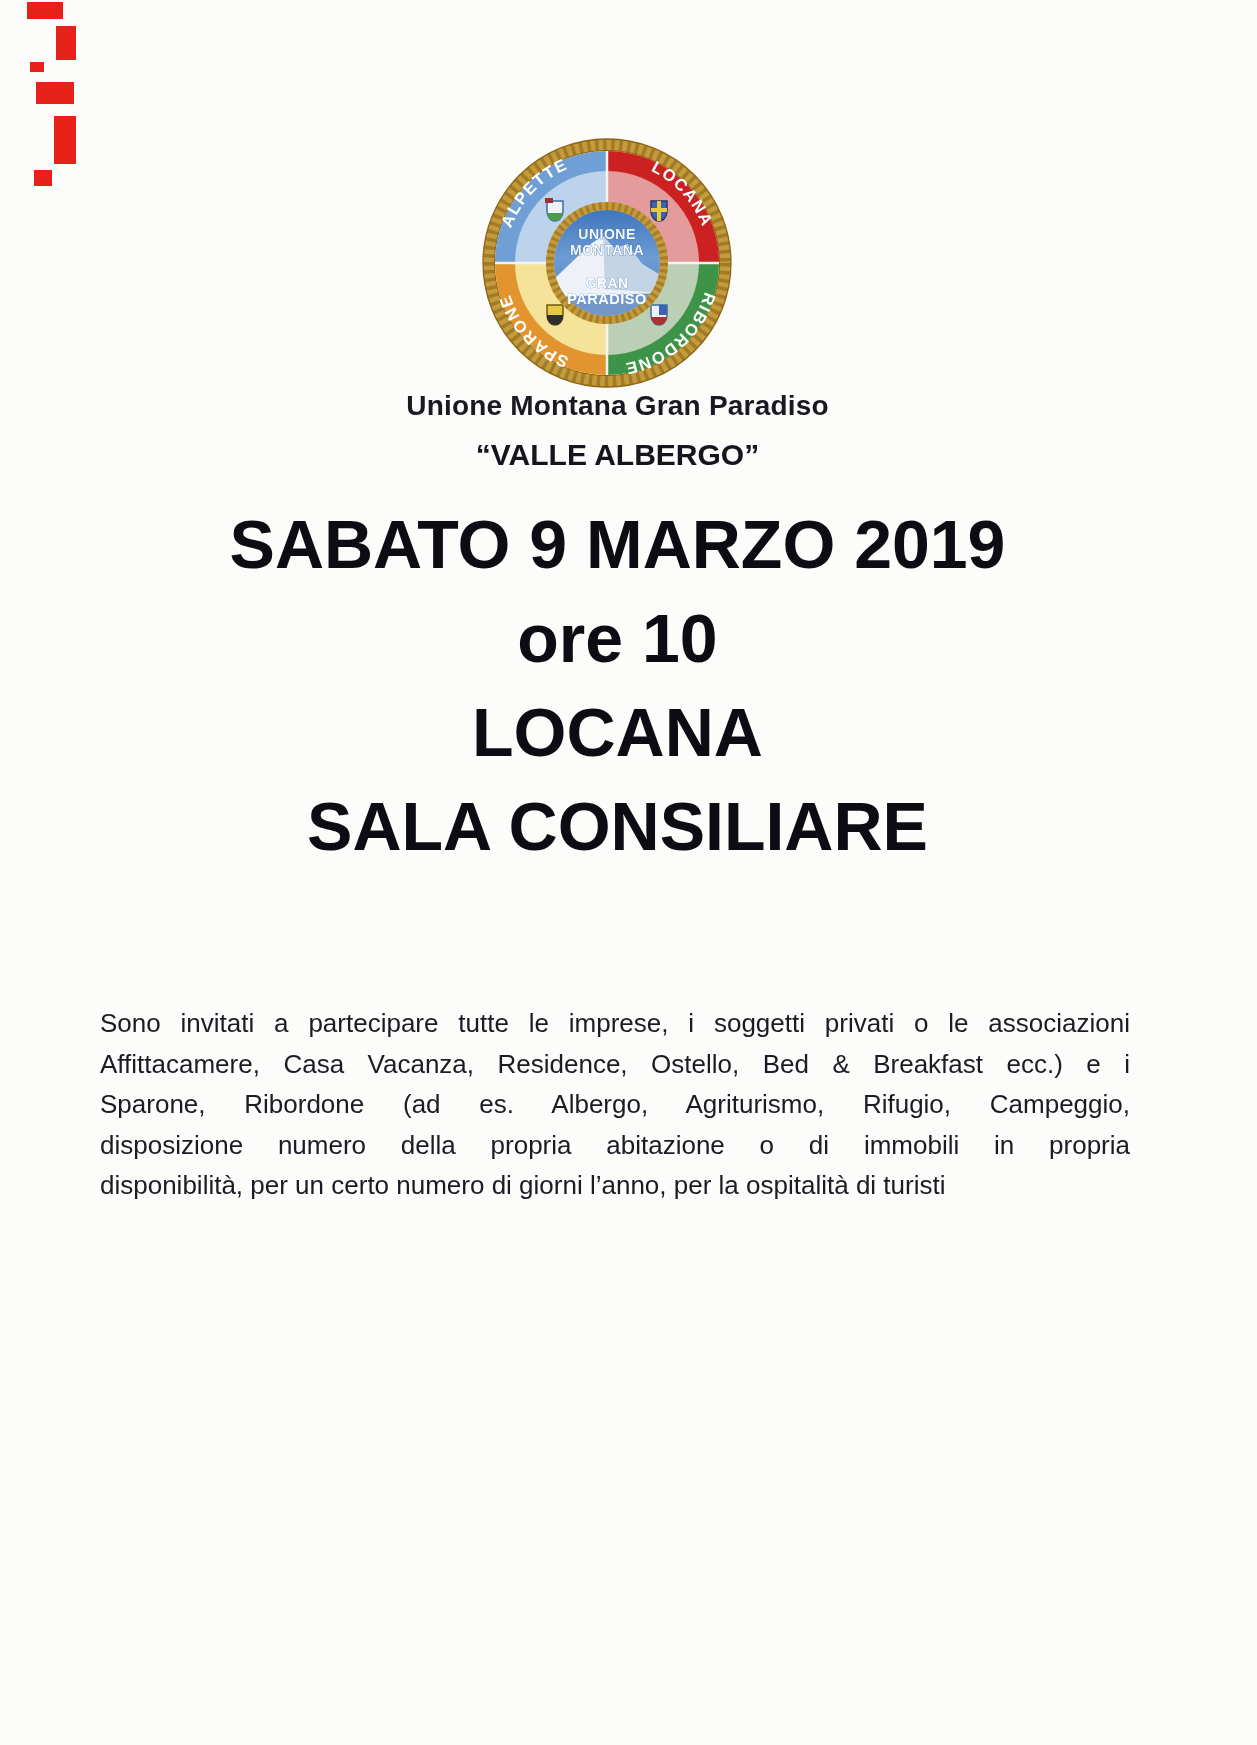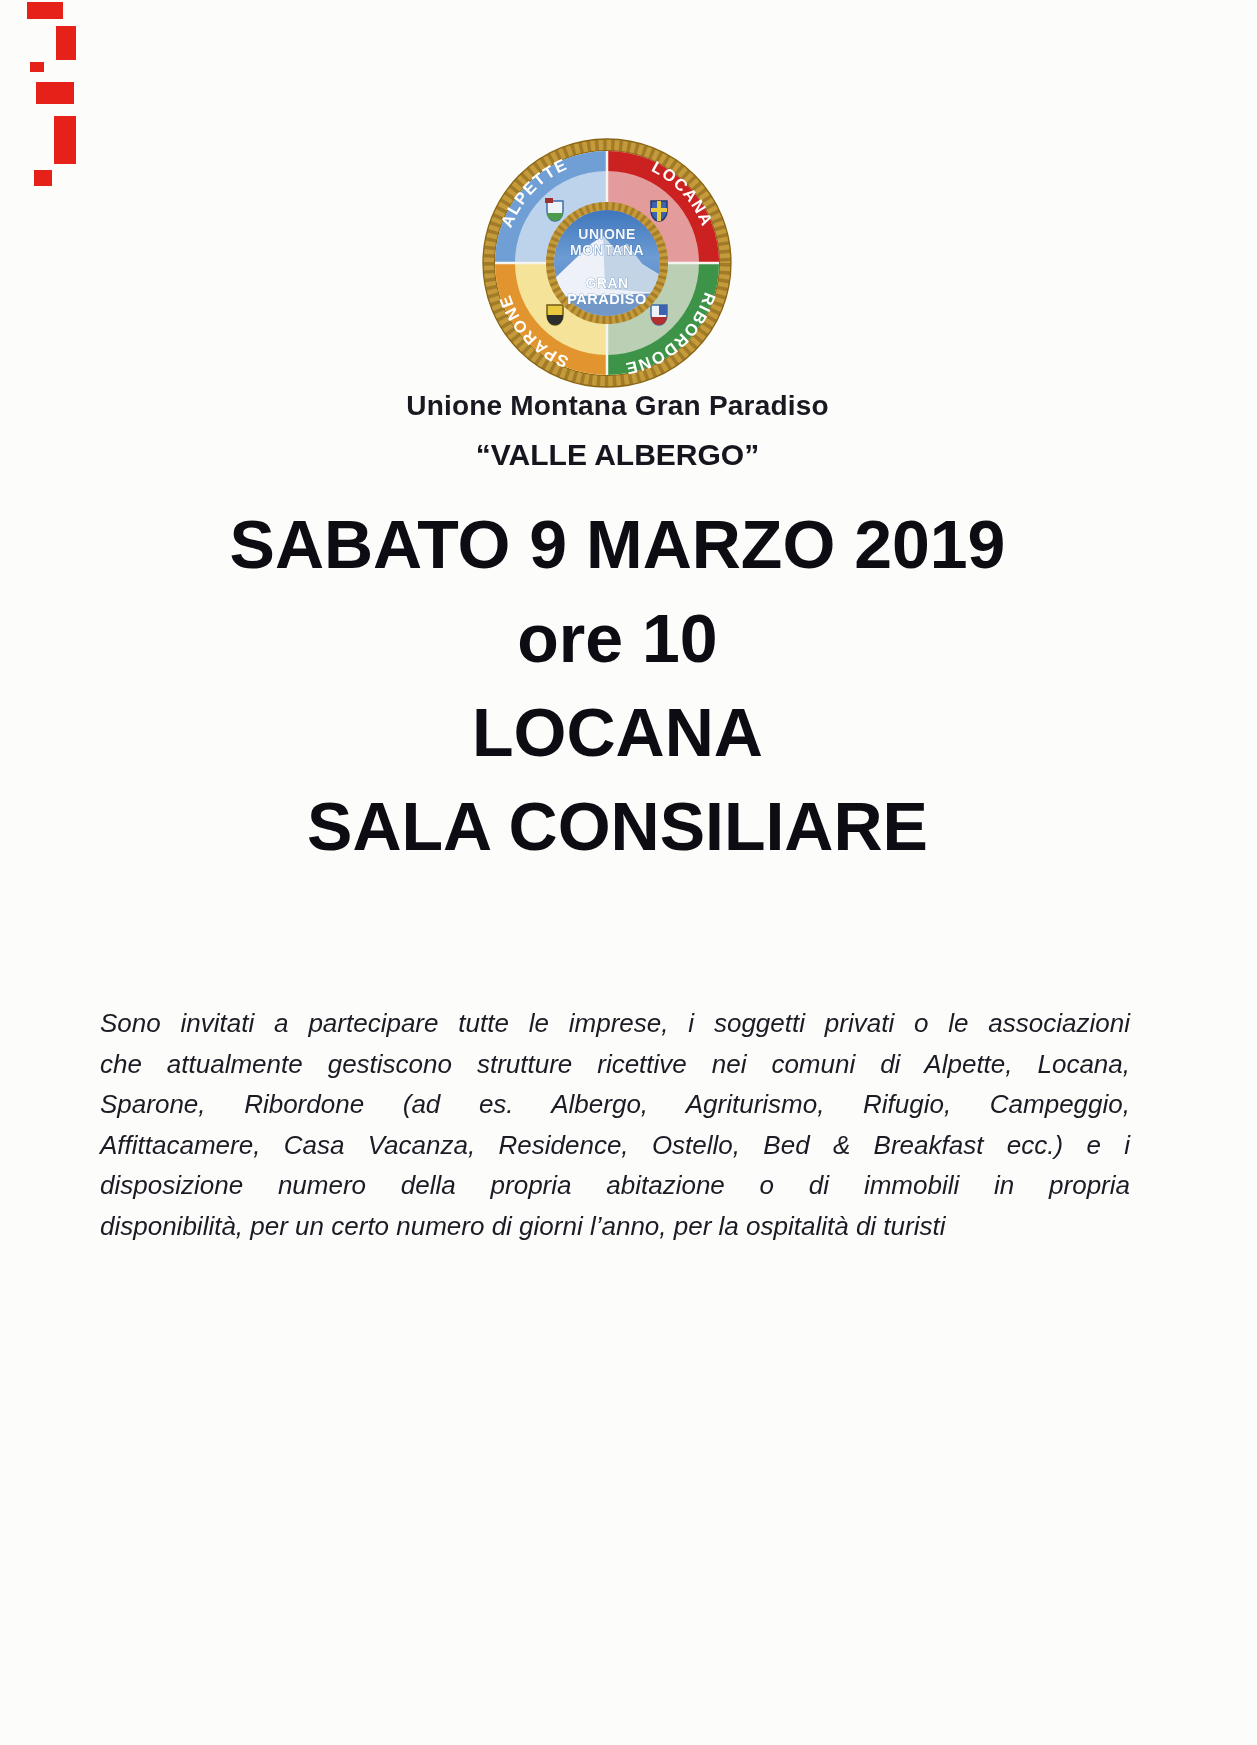--- a/index.html
+++ b/index.html
@@ -25,21 +25,21 @@
   }
   .headings {
     position:absolute; top:497px; left:0; width:100%;
     text-align:center; font-weight:bold; color:#0c0c12;
   }
   .hline { font-size:68px; line-height:94px; white-space:nowrap; }
   .para {
     position:absolute; left:100px; top:1003px; width:1030px;
     font-size:26px; line-height:40.6px; color:#1b1b24;
   }
-  .pline { text-align:justify; text-align-last:justify;font-style:italic; }
+  .pline { text-align:justify; text-align-last:justify; }
   .pline-last { text-align:center; text-align-last:left; }
   .seal-label { font-weight:bold; letter-spacing:1.5px; font-size:16.5px; }
   .seal-center-txt { font-weight:bold; letter-spacing:.5px; }
 </style>
 </head>
 <body>
 
 <svg class="artifacts-svg" width="120" height="200">
   <rect x="27" y="2" width="36" height="17" fill="#e62119"></rect>
   <rect x="56" y="26" width="20" height="34" fill="#e62119"></rect>
@@ -136,18 +136,17 @@
     <div class="hline">SABATO 9 MARZO 2019</div>
     <div class="hline">ore 10</div>
     <div class="hline">LOCANA</div>
     <div class="hline">SALA CONSILIARE</div>
   </div>
 
 </div>
 
 <div class="para">
   <div class="pline">Sono invitati a partecipare tutte le imprese, i soggetti privati o le associazioni</div>
-  <div class="pline">che attualmente gestiscono strutture ricettive nei comuni di Alpette, Locana,</div>
+  <div class="pline">Affittacamere, Casa Vacanza,  Residence, Ostello, Bed &amp; Breakfast ecc.) e i</div>
   <div class="pline">Sparone, Ribordone (ad es. Albergo, Agriturismo, Rifugio, Campeggio,</div>
-  <div class="pline">Affittacamere, Casa Vacanza,  Residence, Ostello, Bed &amp; Breakfast ecc.) e i</div>
   <div class="pline">disposizione numero della propria abitazione o di immobili in propria</div>
   <div class="pline pline-last">disponibilità, per un certo numero di giorni l’anno, per la ospitalità di turisti</div>
 </div>
 
 </body></html>

